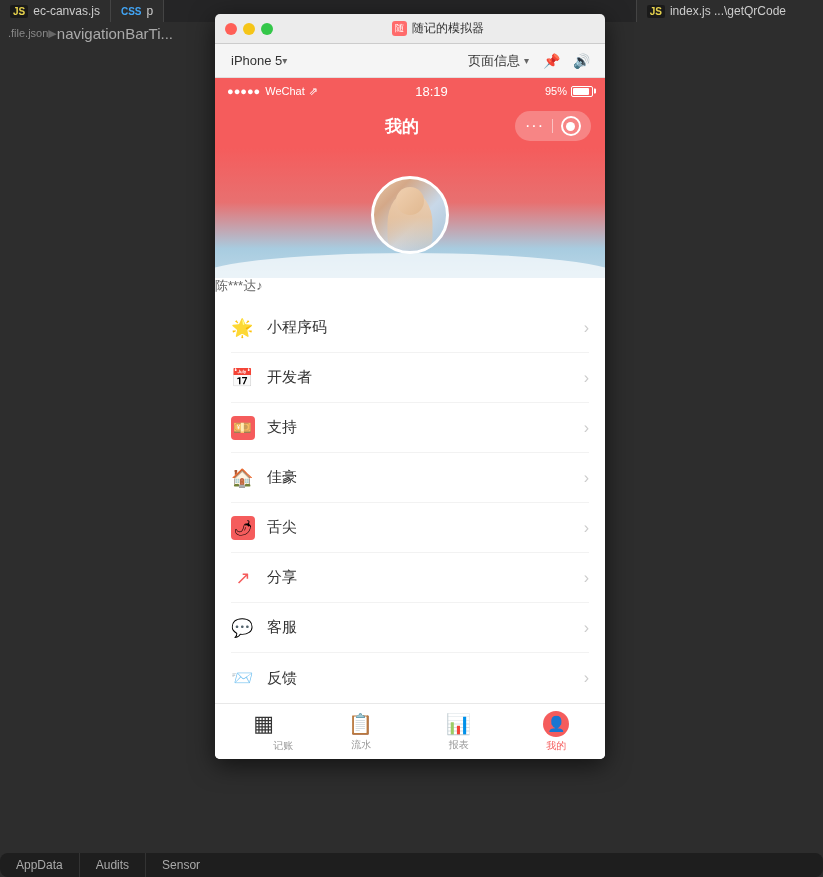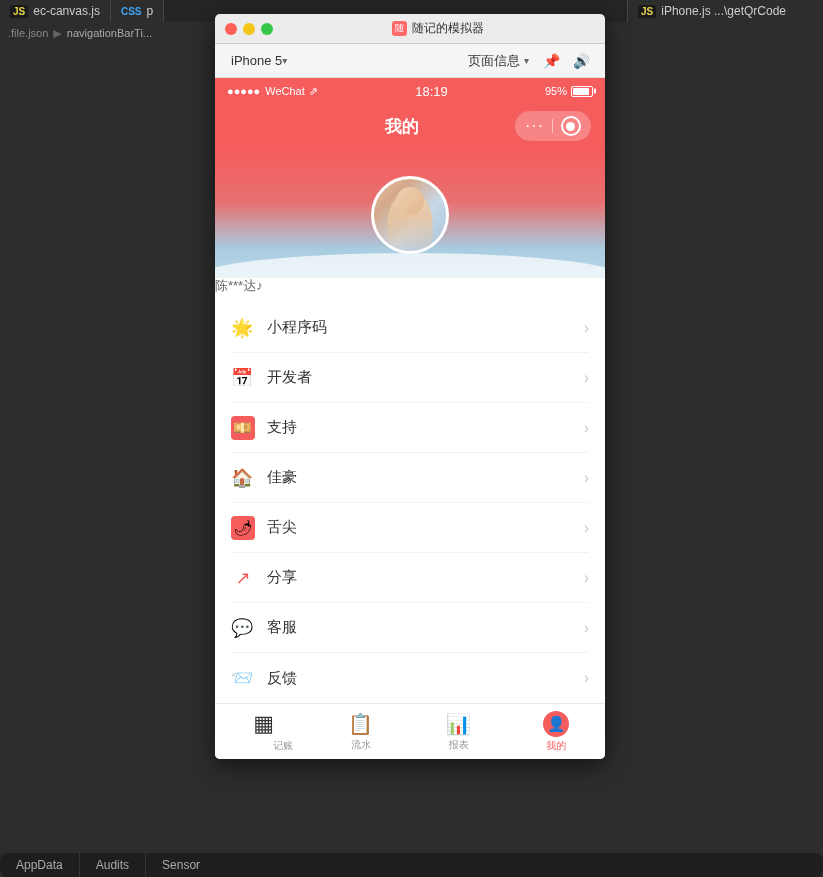--- a/index.html
+++ b/index.html
@@ -24,28 +24,28 @@
     <span style="font-size:12px;color:#ccc;">ec-canvas.js</span>
   </div>
 
   <div style="display:flex;align-items:center;height:22px;padding:0 10px;background:#2d2d2d;border-right:1px solid #444;gap:5px;cursor:pointer;">
     <span style="font-size:10px;font-weight:bold;color:#42a5f5;">CSS</span>
     <span style="font-size:12px;color:#ccc;">p</span>
   </div>
 
   <div style="position:absolute;right:0;display:flex;align-items:center;height:22px;padding:0 10px;background:#2d2d2d;border-left:1px solid #444;gap:5px;cursor:pointer;">
     <span style="font-size:10px;font-weight:bold;color:#e8d44d;background:#1a1a1a;padding:1px 3px;border-radius:2px;">JS</span>
-    <span style="font-size:12px;color:#ccc;">iPhone.js ...\getQrCode</span>
-  </div>
-</div>
-
-<div style="position:absolute;top:22px;left:0;width:823px;height:22px;background:#2d2d2d;display:flex;align-items:center;padding:0 8px;gap:5px;">
+    <span style="font-size:12px;color:#ccc;">index.js ...\getQrCode</span>
+  </div>
+</div>
+
+<div style="position:absolute;top:22px;left:0;width:823px;height:22px;background:#2d2d2d;display:flex;align-items:center;padding:0 8px;">
   <span style="font-size:11px;color:#888;">.file.json</span>
   <span style="font-size:11px;color:#666;">▶</span>
-  <span style="font-size:11px;color:#aaa;">navigationBarTi...</span>
+  <span style="font-size:15px;color:#aaa;">navigationBarTi...</span>
 </div>
 
 <div style="position:absolute;top:14px;left:215px;width:390px;border-radius:5px;box-shadow:0 6px 24px rgba(0,0,0,0.6);overflow:hidden;">
 
   <div style="display:flex;align-items:center;background:#ececec;height:30px;padding:0 10px;border-bottom:1px solid #ccc;gap:8px;">
     <div style="display:flex;gap:6px;">
       <div style="width:12px;height:12px;border-radius:50%;background:#ff5f57;cursor:pointer;"></div>
       <div style="width:12px;height:12px;border-radius:50%;background:#f5c518;cursor:pointer;"></div>
       <div style="width:12px;height:12px;border-radius:50%;background:#34c749;cursor:pointer;"></div>
     </div>

